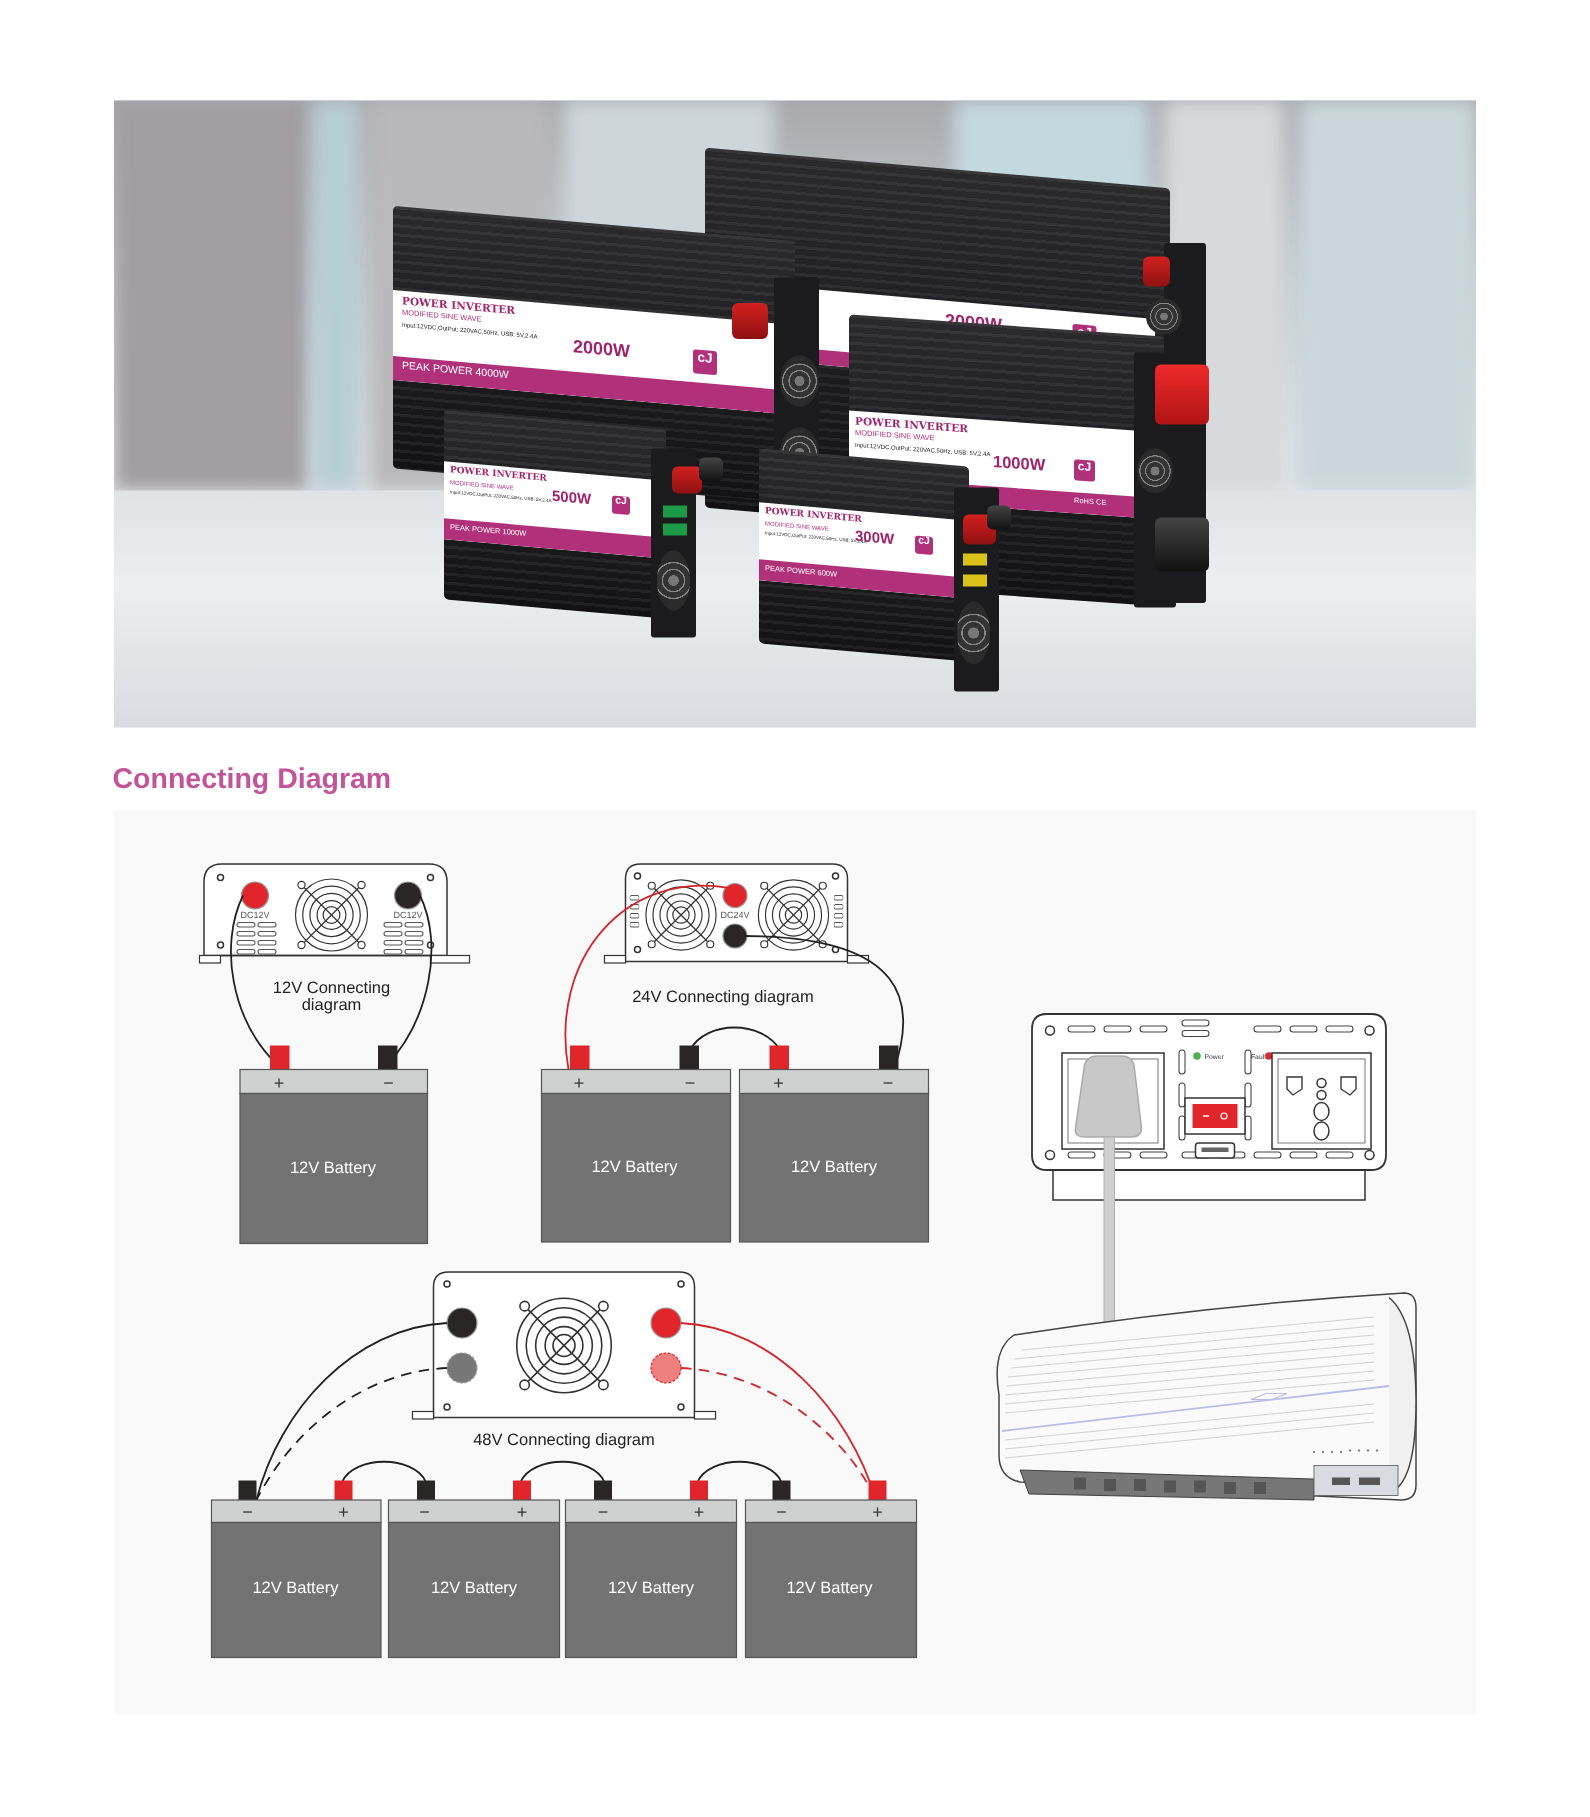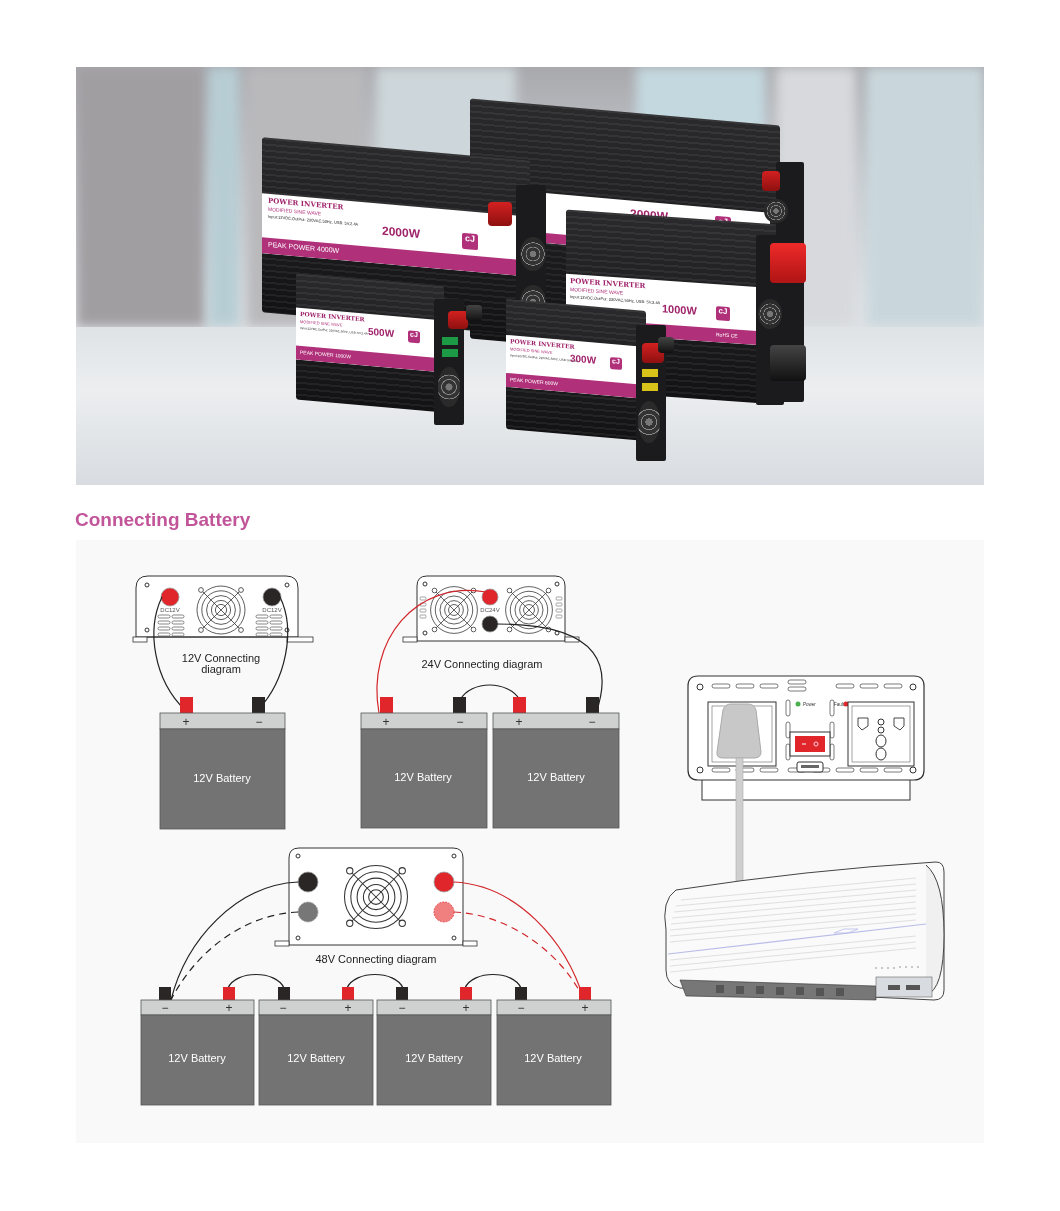--- a/index.html
+++ b/index.html
@@ -131,21 +131,21 @@
     </div>
   </div>
   <div class="endcap" style="left:560px;top:258px;width:30px;height:136px;"></div>
   <div class="knob-red" style="left:566px;top:276px;width:22px;height:20px;"></div>
   <div class="knob-blk" style="left:582px;top:270px;width:16px;height:16px;"></div>
   <div class="abs" style="left:566px;top:302px;width:16px;height:8px;background:#d9c31a;"></div>
   <div class="abs" style="left:566px;top:316px;width:16px;height:8px;background:#d9c31a;"></div>
   <div class="fanimg" style="left:562px;top:334px;width:22px;height:42px;"></div>
 </div>
 
-<div id="heading" class="abs">Connecting Battery</div>
+<div id="heading" class="abs">Connecting Diagram</div>
 
 <div id="panel" class="abs">
 <svg width="908" height="603" viewBox="0 0 908 603" xmlns="http://www.w3.org/2000/svg">
   <defs>
     <g id="fan">
       <circle r="30" fill="#fff" stroke="#333" stroke-width="1"></circle>
       <circle r="24" fill="none" stroke="#333" stroke-width="1"></circle>
       <circle r="18" fill="none" stroke="#333" stroke-width="1"></circle>
       <circle r="12" fill="none" stroke="#333" stroke-width="1"></circle>
       <circle r="7" fill="none" stroke="#333" stroke-width="1"></circle>

